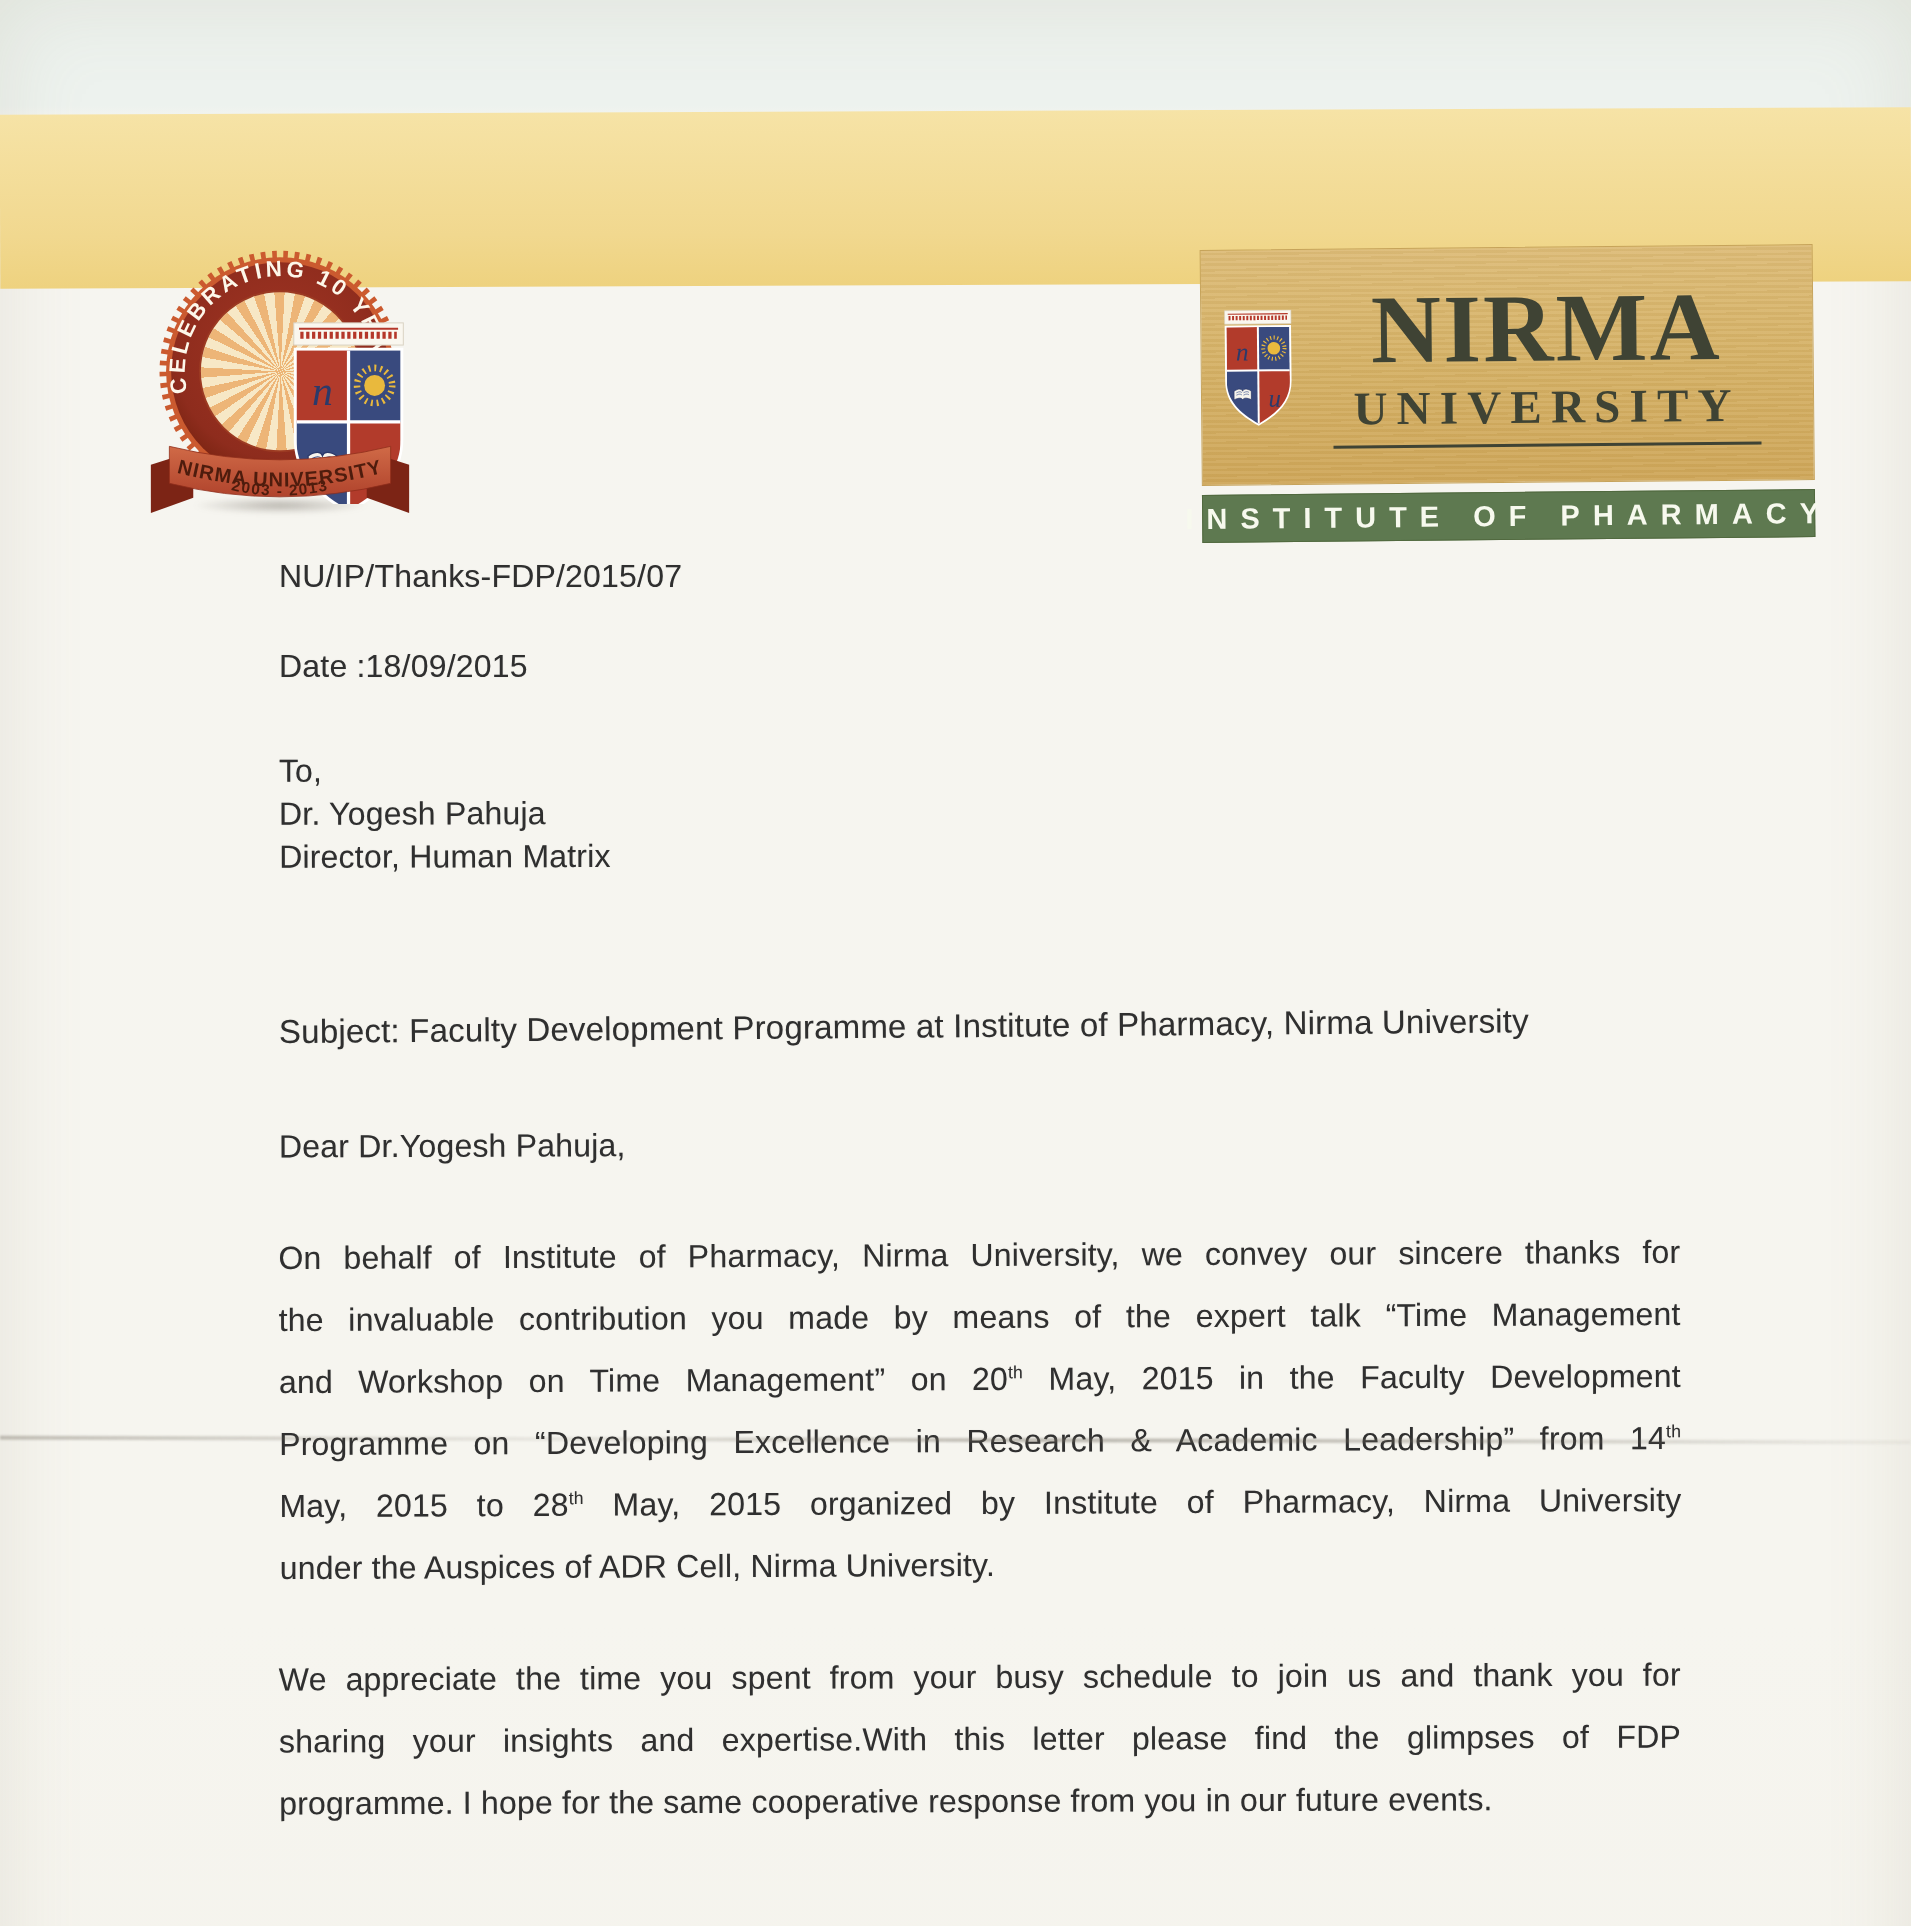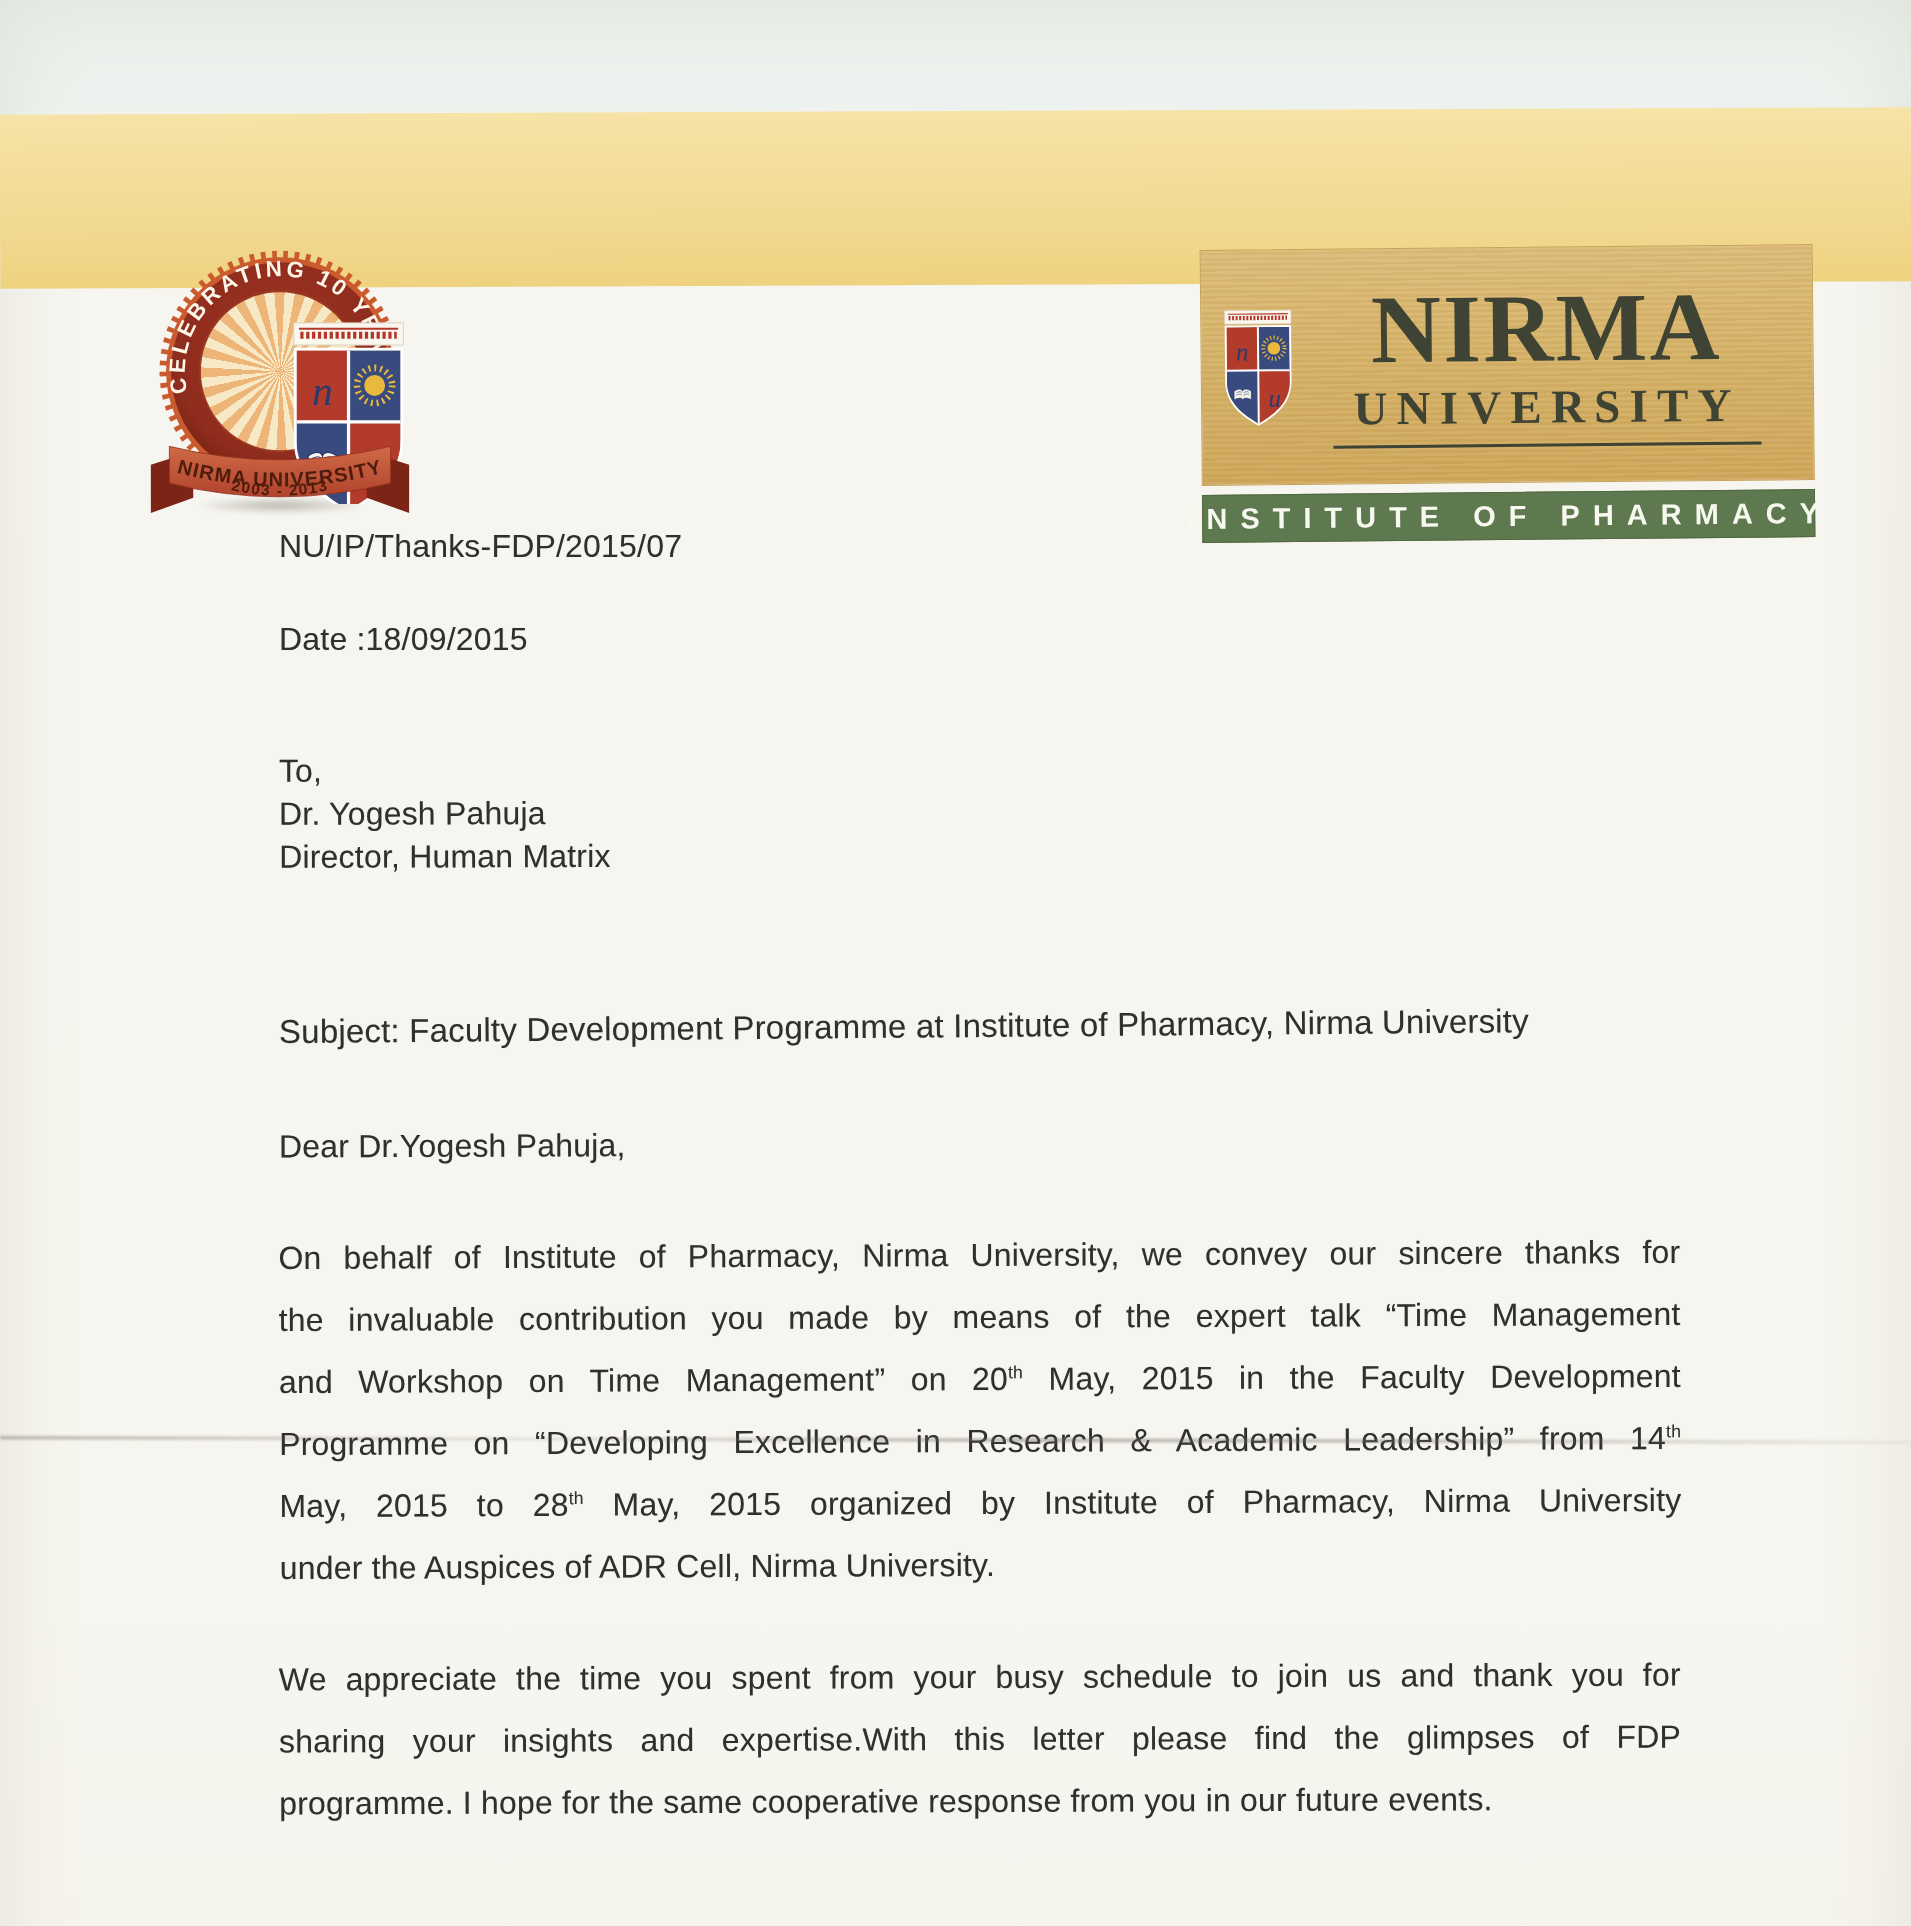--- a/index.html
+++ b/index.html
@@ -129,22 +129,22 @@
       <div class="nirma">NIRMA</div>
       <div class="univ">UNIVERSITY</div>
       <div class="univ-rule"></div>
     </div>
   </div>
   <div class="green-bar">
     <span>INSTITUTE OF PHARMACY</span>
   </div>
 </div>
 
-<div class="abs ltr" style="top:528px">NU/IP/Thanks-FDP/2015/07</div>
-<div class="abs ltr" style="top:621px">Date :18/09/2015</div>
+<div class="abs ltr" style="top:558px">NU/IP/Thanks-FDP/2015/07</div>
+<div class="abs ltr" style="top:648px">Date :18/09/2015</div>
 
 <div class="abs ltr toblk" style="top:748px;transform:rotate(-.15deg)">
   <span class="line">To,</span>
   <span class="line">Dr. Yogesh Pahuja</span>
   <span class="line">Director, Human Matrix</span>
 </div>
 
 <div class="abs ltr" style="top:1007px;font-size:33px;transform:rotate(-.5deg)">Subject: Faculty Development Programme at Institute of Pharmacy, Nirma University</div>
 
 <div class="abs ltr" style="top:1126px;transform:rotate(-.2deg)">Dear Dr.Yogesh Pahuja,</div>

